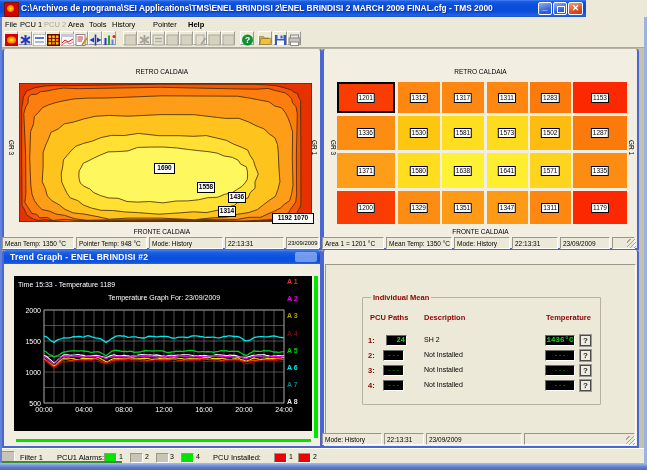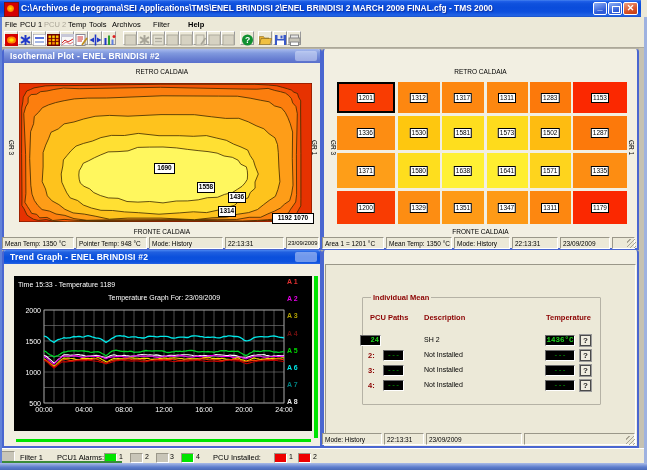--- a/index.html
+++ b/index.html
@@ -1,16 +1,16 @@
 <!DOCTYPE html>
 <html><head><meta charset="utf-8"><style>
 * { margin:0; padding:0; box-sizing:content-box; -webkit-font-smoothing:antialiased; }
 body { width:647px; height:470px; position:relative; overflow:hidden;
        font-family:"Liberation Sans",sans-serif; background:#ece9d8; }
-.titlebar { position:absolute; left:0; top:0; width:641px; height:17px;
+.titlebar { position:absolute; left:0; top:0; width:586px; height:17px;
   background:linear-gradient(180deg,#4884ef 0%,#1f5fe8 8%,#0f51dd 22%,#0a4cdb 45%,#0d4fdd 70%,#2263e5 90%,#1a52c8 100%); }
 .ctitle { position:absolute; left:0; top:0; right:0; height:14px; color:#fff;
   font:bold 8.5px "Liberation Sans",sans-serif; line-height:14px; padding-left:6px;
   background:linear-gradient(180deg,#a8baee 0%,#8099de 30%,#687fd2 70%,#5a70cc 100%);
   border-radius:2px 2px 0 0; letter-spacing:0.2px; }
 .ctitle.act { background:linear-gradient(180deg,#4a86f0 0%,#2060e0 15%,#0b50dc 50%,#0d52de 85%,#2864e4 100%); }
 .child { position:absolute; border:2px solid #4a66d0; border-top:none; background:#f2efe2; border-radius:3px 3px 0 0; }
 .tbtnblob { position:absolute; right:3px; top:2px; width:22px; height:10px;
   background:rgba(235,240,255,0.45); border-radius:2px; }
 .rot { position:absolute; font:6.5px "Liberation Sans",sans-serif; color:#000; writing-mode:vertical-rl; }
@@ -25,24 +25,24 @@
  <div style="position:absolute;right:19px;top:2px;width:14px;height:13px;border-radius:2px;background:linear-gradient(160deg,#8fb0f5,#2e5bd8 70%);border:1px solid #fff;box-sizing:border-box;">
    <div style="position:absolute;left:3px;top:3px;width:6px;height:5px;border:1px solid #fff;"></div>
  </div>
  <div style="position:absolute;right:3px;top:2px;width:15px;height:13px;border-radius:2px;background:linear-gradient(160deg,#f0a080,#d8532a 60%,#c23a10);border:1px solid #fff;box-sizing:border-box;color:#fff;font:bold 9px 'Liberation Sans',sans-serif;text-align:center;line-height:11px;">✕</div>
 </div>
 
 <div style="position:absolute;left:0;top:17px;width:647px;height:13px;background:#ece9d8;font:7.5px 'Liberation Sans',sans-serif;color:#000;">
  <span style="position:absolute;left:5px;top:3px;">File</span>
  <span style="position:absolute;left:20px;top:3px;">PCU 1</span>
  <span style="position:absolute;left:44px;top:3px;color:#aca899;">PCU 2</span>
- <span style="position:absolute;left:68px;top:3px;">Temp</span>
+ <span style="position:absolute;left:68px;top:3px;">Area</span>
  <span style="position:absolute;left:89px;top:3px;">Tools</span>
- <span style="position:absolute;left:112px;top:3px;">Archivos</span>
- <span style="position:absolute;left:153px;top:3px;">Filter</span>
+ <span style="position:absolute;left:112px;top:3px;">History</span>
+ <span style="position:absolute;left:153px;top:3px;">Pointer</span>
  <span style="position:absolute;left:188px;top:3px;font-weight:bold;">Help</span>
 </div>
 
 <div style="position:absolute;left:0;top:30px;width:647px;height:17px;background:#ece9d8;border-bottom:1px solid #aca899;">
 <div style="position:absolute;left:4px;top:1px;width:14px;height:14px;background:#ece9d8;border:1px solid;border-color:#fff #999 #999 #fff;box-sizing:border-box;"><svg width="13" height="12" viewBox="0 0 13 12">
         <rect x="0" y="0" width="13" height="12" fill="#d40000"></rect>
         <ellipse cx="6.5" cy="6" rx="4.5" ry="3.6" fill="#ff8800"></ellipse>
         <ellipse cx="6.5" cy="6" rx="2.3" ry="1.8" fill="#ffe000"></ellipse>
       </svg></div>
     <div style="position:absolute;left:18px;top:1px;width:14px;height:14px;background:#ece9d8;border:1px solid;border-color:#fff #999 #999 #fff;box-sizing:border-box;"><svg width="13" height="12" viewBox="0 0 13 12">
@@ -147,21 +147,20 @@
     <div style="position:absolute;left:287px;top:1px;width:14px;height:14px;background:#ece9d8;border:1px solid;border-color:#fff #999 #999 #fff;box-sizing:border-box;"><svg width="13" height="12" viewBox="0 0 13 12">
         <rect x="2.5" y="1" width="8" height="3.5" fill="#e8e8e8" stroke="#888"></rect>
         <rect x="1" y="4" width="11" height="5" fill="#c8c5b8" stroke="#888"></rect>
         <rect x="2.5" y="8" width="8" height="3.5" fill="#fff" stroke="#888"></rect>
       </svg></div>
 </div>
 
 <div style="position:absolute;left:0;top:48px;width:647px;height:400px;background:#b8b4a4;"></div>
 
 <div class="child" style="left:2px;top:49px;width:316px;height:199px;">
- <div class="ctitle">Isothermal Plot - ENEL BRINDISI #2<div class="tbtnblob"></div></div>
  <div style="position:absolute;left:0;top:14px;right:0;bottom:0;background:#f2efe2;">
   <div style="position:absolute;left:0;top:5px;width:100%;text-align:center;font:6.5px 'Liberation Sans',sans-serif;">RETRO CALDAIA</div>
   <div style="position:absolute;left:0;top:165px;width:100%;text-align:center;font:6.5px 'Liberation Sans',sans-serif;">FRONTE CALDAIA</div>
   <div class="rot" style="left:4px;top:77px;">GR 3</div>
   <div class="rot" style="right:2px;top:77px;">GR 1</div>
  </div>
 </div>
 <svg width="293" height="139" viewBox="0 0 293 139" style="position:absolute;left:19px;top:83px;">
     <rect x="0" y="0" width="293" height="139" fill="#e63201" stroke="#5a1000" stroke-width="1"></rect>
     <path d="M281.9,70.3 L281.9,115.8 L281.8,122.9 L279.7,126.5 L278.0,129.7 L275.8,132.2 L272.1,133.4 L268.8,135.4 L264.1,136.8 L258.0,137.9 L248.3,137.3 L234.9,138.0 L142.1,137.8 L48.5,138.9 L34.9,138.4 L27.2,136.6 L19.4,137.4 L14.5,136.2 L11.1,134.2 L8.1,132.2 L6.6,129.1 L5.1,125.9 L2.9,122.4 L3.0,115.2 L2.6,70.3 L2.7,25.2 L3.8,18.9 L4.3,14.1 L6.1,11.0 L7.7,8.0 L11.3,6.6 L15.0,4.9 L20.1,4.0 L26.2,2.9 L35.2,2.6 L49.1,2.6 L141.9,1.2 L235.8,1.3 L249.3,2.0 L257.8,2.8 L263.6,4.4 L268.3,5.7 L272.3,7.0 L274.9,9.2 L278.5,10.5 L279.6,14.2 L281.7,17.8 L281.6,25.0 Z" fill="#f65607" stroke="#3c2800" stroke-width="0.8"></path>
@@ -344,21 +343,21 @@
  <div style="position:absolute;left:1px;top:14px;right:1px;bottom:1px;background:#ece9d8;border:1px solid;border-color:#9a9789 #fff #fff #9a9789;"></div>
 </div>
 <fieldset style="position:absolute;left:362px;top:293px;width:237px;height:110px;border:1px solid #b5b2a5;border-radius:1px;">
     <legend style="margin-left:8px;padding:0 2px;font:bold 7.5px 'Liberation Sans',sans-serif;color:#8b0000;">Individual Mean</legend>
   </fieldset>
 <div style="position:absolute;left:370px;top:313px;font:bold 7.5px 'Liberation Sans',sans-serif;color:#8b0000;">PCU Paths</div>
 <div style="position:absolute;left:424px;top:313px;font:bold 7.5px 'Liberation Sans',sans-serif;color:#8b0000;">Description</div>
 <div style="position:absolute;left:546px;top:313px;font:bold 7.5px 'Liberation Sans',sans-serif;color:#8b0000;">Temperature</div>
 
 <div style="position:absolute;left:368px;top:336px;font:bold 7.5px 'Liberation Sans',sans-serif;color:#8b0000;">1:</div>
-<div style="position:absolute;left:360px;top:335px;width:21px;height:11px;background:#000;border:1px solid;border-color:#6a6a6a #fff #fff #6a6a6a;box-sizing:border-box;font:bold 7px 'Liberation Mono',monospace;color:#1ed41e;text-align:center;line-height:9px;">&nbsp;&nbsp;24</div>
+<div style="position:absolute;left:386px;top:335px;width:21px;height:11px;background:#000;border:1px solid;border-color:#6a6a6a #fff #fff #6a6a6a;box-sizing:border-box;font:bold 7px 'Liberation Mono',monospace;color:#1ed41e;text-align:center;line-height:9px;">&nbsp;&nbsp;24</div>
 <div style="position:absolute;left:424px;top:336px;font:7px 'Liberation Sans',sans-serif;">SH 2</div>
 <div style="position:absolute;left:545px;top:335px;width:30px;height:11px;background:#000;border:1px solid;border-color:#6a6a6a #fff #fff #6a6a6a;box-sizing:border-box;font:bold 7.5px 'Liberation Mono',monospace;color:#1ed41e;text-align:center;line-height:9px;">1436°C</div>
 <div style="position:absolute;left:580px;top:335px;width:11px;height:11px;background:#f0ede0;border:1px solid #4a4a4a;outline:1px solid #9a9a9a;box-sizing:border-box;font:bold 8px 'Liberation Sans',sans-serif;color:#222;text-align:center;line-height:9px;">?</div>
 
 <div style="position:absolute;left:368px;top:351px;font:bold 7.5px 'Liberation Sans',sans-serif;color:#8b0000;">2:</div>
 <div style="position:absolute;left:383px;top:350px;width:21px;height:11px;background:#000;border:1px solid;border-color:#6a6a6a #fff #fff #6a6a6a;box-sizing:border-box;font: 7px 'Liberation Mono',monospace;color:#00a800;text-align:center;line-height:9px;">---</div>
 <div style="position:absolute;left:424px;top:351px;font:7px 'Liberation Sans',sans-serif;">Not Installed</div>
 <div style="position:absolute;left:545px;top:350px;width:30px;height:11px;background:#000;border:1px solid;border-color:#6a6a6a #fff #fff #6a6a6a;box-sizing:border-box;font: 7px 'Liberation Mono',monospace;color:#00a800;text-align:center;line-height:9px;">---</div>
 <div style="position:absolute;left:580px;top:350px;width:11px;height:11px;background:#f0ede0;border:1px solid #4a4a4a;outline:1px solid #9a9a9a;box-sizing:border-box;font:bold 8px 'Liberation Sans',sans-serif;color:#222;text-align:center;line-height:9px;">?</div>
 

